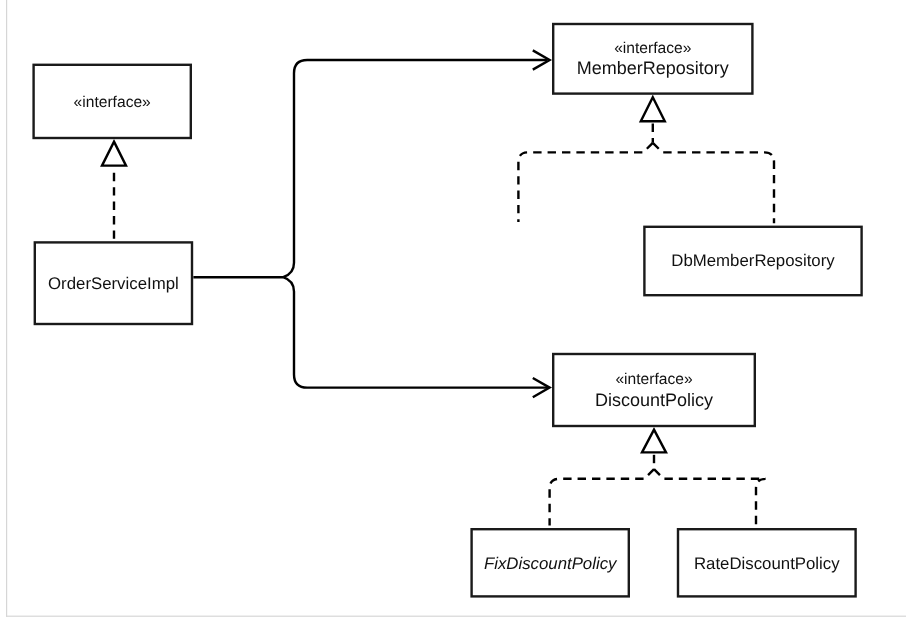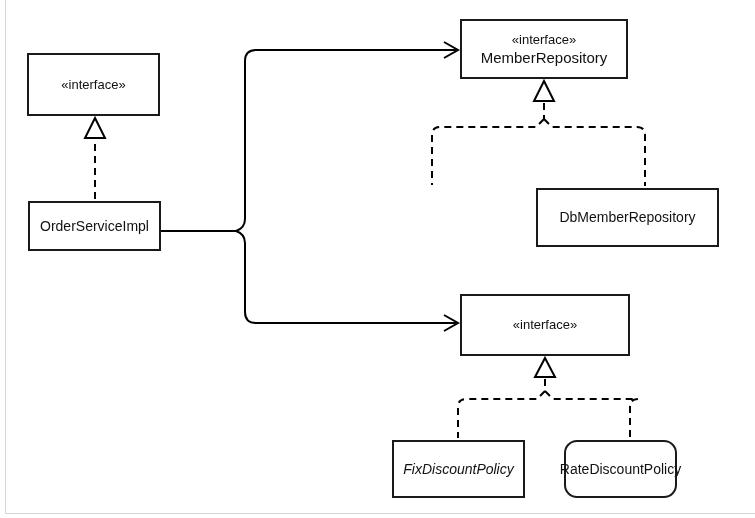--- a/index.html
+++ b/index.html
@@ -18,37 +18,37 @@
     position: absolute; left: 5px; top: 513px; width: 750px; height: 1px;
     background: #d6d6d6;
   }
 
   svg.edges { position: absolute; left: 0; top: 0; width: 755px; height: 518px; }
 
   .node {
     position: absolute; box-sizing: border-box;
     background: #ffffff; border: 2px solid #1a1a1a;
     display: flex; flex-direction: column;
-    align-items: center; justify-content: center;
+    justify-content: center;
     text-align: center; color: #111111;
     white-space: nowrap;
   }
   .node .stereo { font-size: 13px; line-height: 16px; font-weight: normal; }
   .node .name   { font-size: 15px; line-height: 19px; font-weight: normal; }
   .node.impl .name { font-size: 14px; font-weight: normal; line-height: 17px; }
 
   
   #n-order-service           { left: 27px;  top: 53px;  width: 133px; height: 63px; }
-  #n-order-service-impl      { left: 28px;  top: 201px; width: 133px; height: 50px; }
+  #n-order-service-impl      { left: 28px;  top: 201px; width: 133px; height: 70px; }
   #n-member-repository       { left: 460px; top: 19px;  width: 168px; height: 60px; }
   #n-memory-member-repo      { left: 340px; top: 187px; width: 185px; height: 60px; }
   #n-db-member-repo          { left: 536px; top: 188px; width: 183px; height: 59px; }
   #n-discount-policy         { left: 460px; top: 294px; width: 170px; height: 62px; }
   #n-fix-discount-policy     { left: 392px; top: 440px; width: 133px; height: 58px; font-style: italic; }
-  #n-rate-discount-policy    { left: 564px; top: 440px; width: 113px; height: 58px; border-radius: 13px; }
+  #n-rate-discount-policy    { left: 564px; top: 440px; width: 150px; height: 58px; }
 </style>
 </head>
 <body>
 
 <div class="canvas">
 
   <div class="frame-left"></div>
   <div class="frame-bottom"></div>
 
   <svg class="edges" viewBox="0 0 755 518" fill="none" stroke="#000000" stroke-width="2">
@@ -100,20 +100,21 @@
     <div class="name">MemberRepository</div>
   </div>
 
 
   <div id="n-db-member-repo" class="node impl">
     <div class="name">DbMemberRepository</div>
   </div>
 
   <div id="n-discount-policy" class="node iface">
     <div class="stereo">«interface»</div>
+    <div class="name">DiscountPolicy</div>
   </div>
 
   <div id="n-fix-discount-policy" class="node impl">
     <div class="name">FixDiscountPolicy</div>
   </div>
 
   <div id="n-rate-discount-policy" class="node impl">
     <div class="name">RateDiscountPolicy</div>
   </div>
 

